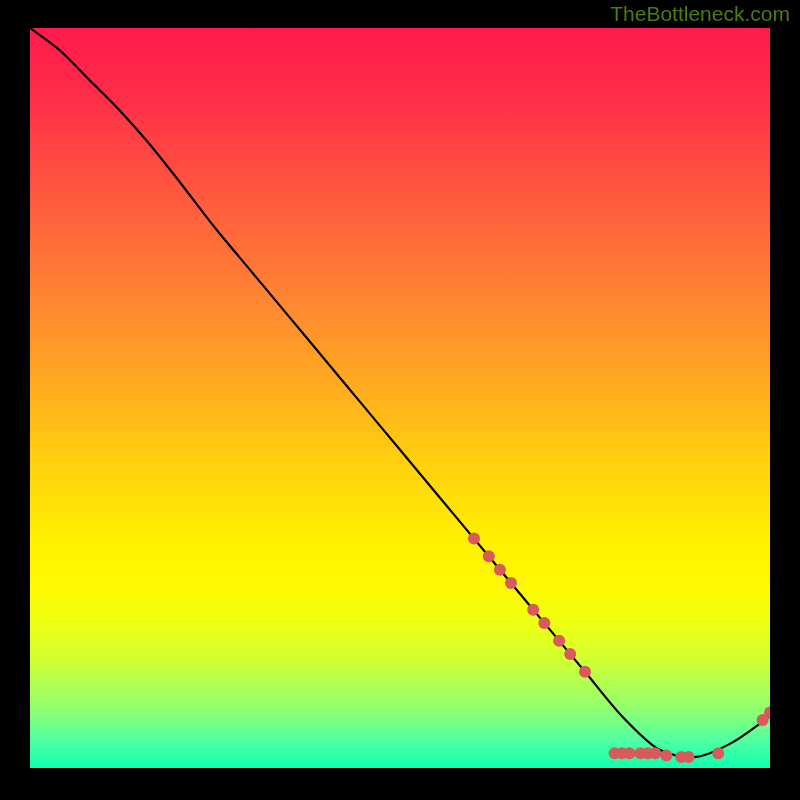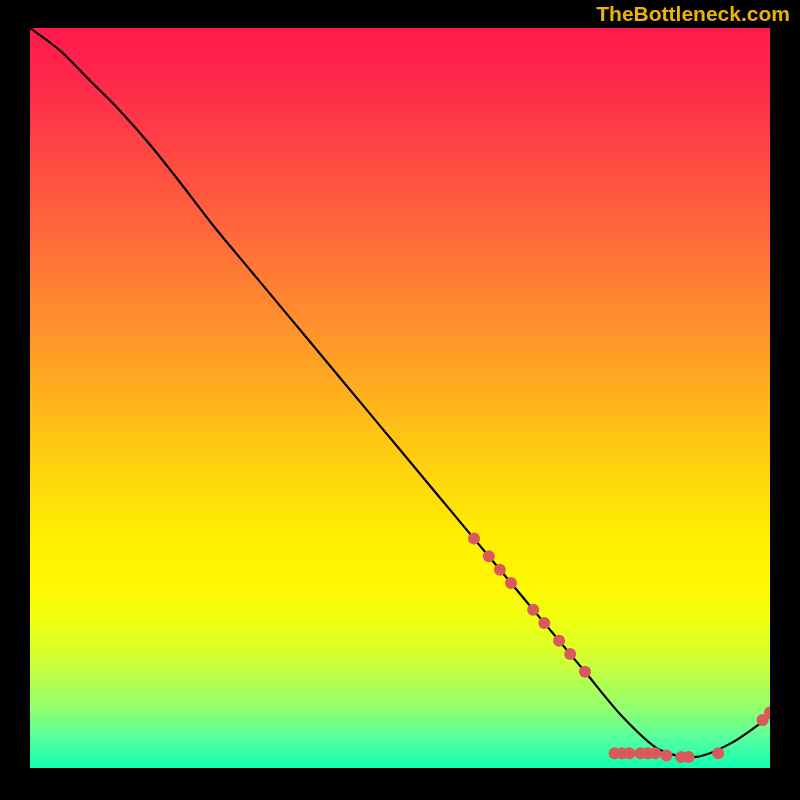--- a/index.html
+++ b/index.html
@@ -8,23 +8,23 @@
     height: 800px;
     background: #000;
     position: relative;
     overflow: hidden;
     font-family: Arial, sans-serif;
   }
   .watermark {
     position: absolute;
     top: 2px;
     right: 10px;
-    color: #eab308;
+    color: #4d7c0f;
     font-size: 21px;
-    font-weight: 700;
+    font-weight: 400;
     z-index: 10;
   }
   .plot-area {
     position: absolute;
     left: 30px;
     top: 28px;
     width: 740px;
     height: 740px;
     background: linear-gradient(to bottom,
       #ff1a4d 0%,

